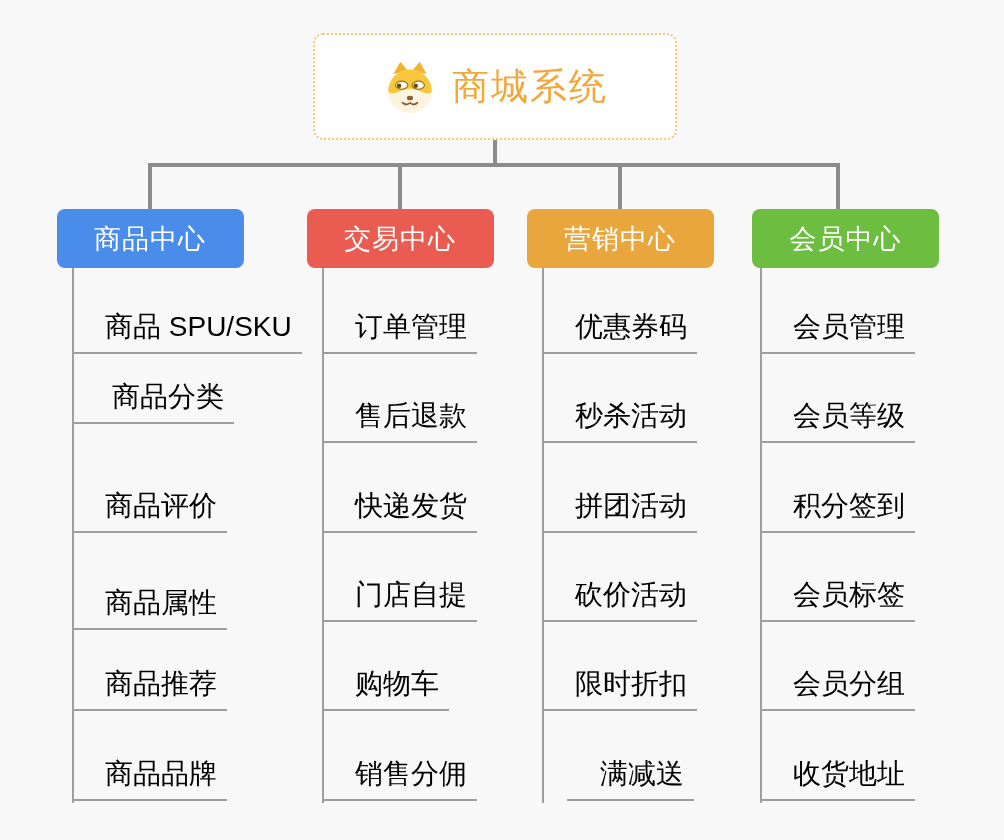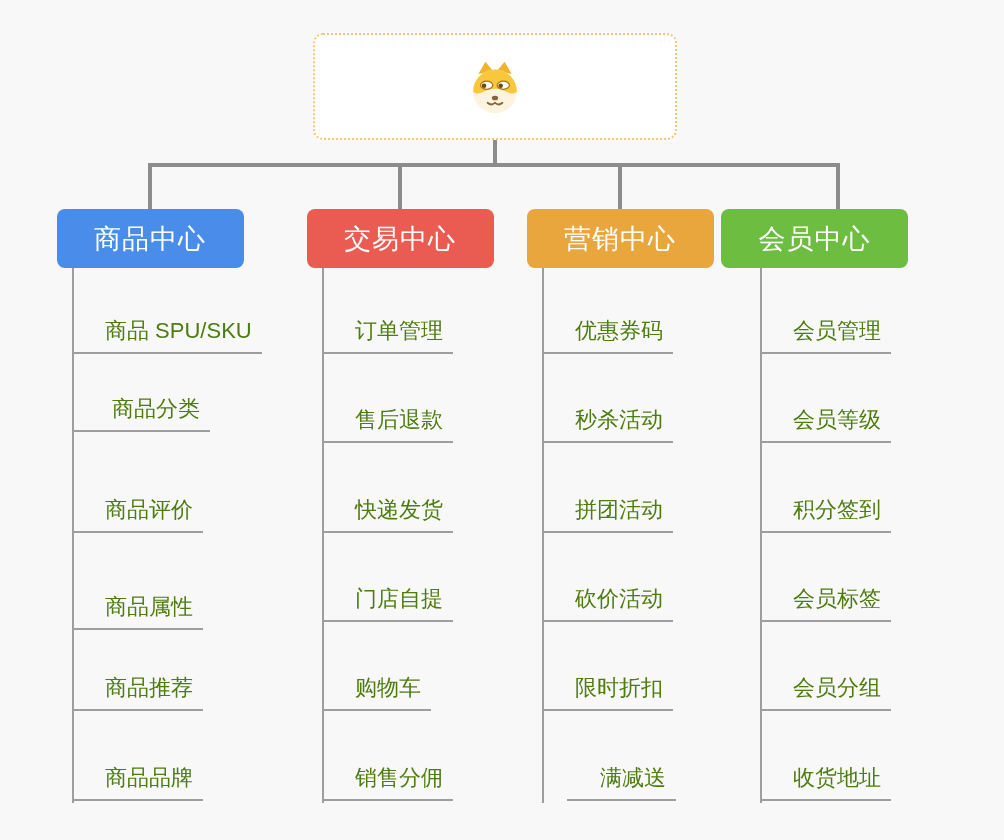--- a/index.html
+++ b/index.html
@@ -47,22 +47,22 @@
   }
   
   .spine{position:absolute;width:2px;background:#9e9e9e;}
   
   .leaf-item{
     position:absolute;
     box-sizing:border-box;
     padding:0 10px 6px 33px;
     border-bottom:2px solid #9e9e9e;
     display:flex;align-items:flex-end;
-    font-size:22px;
-    color:#4d7c0f;
+    font-size:28px;
+    color:#000000;
     white-space:nowrap;
   }
 </style>
 </head>
 <body>
 
 <div id="canvas">
 
   <div class="root-node">
     <span>
@@ -72,34 +72,35 @@
         <circle cx="32" cy="37" r="25" fill="#fdf4df"></circle>
         <path d="M7 37 a25 25 0 0 1 50 0 c-7 7 -12 -3 -25 -3 s-18 10 -25 3 Z" fill="#f8c73c"></path>
         <ellipse cx="22.5" cy="30" rx="7" ry="4.6" fill="#fffdf5" stroke="#a4741f" stroke-width="1.4"></ellipse>
         <ellipse cx="41.5" cy="30" rx="7" ry="4.6" fill="#fffdf5" stroke="#a4741f" stroke-width="1.4"></ellipse>
         <circle cx="19.5" cy="30.5" r="2.6" fill="#6e4a10"></circle>
         <circle cx="38.5" cy="30.5" r="2.6" fill="#6e4a10"></circle>
         <ellipse cx="32" cy="44.5" rx="3.6" ry="2.6" fill="#8c6239"></ellipse>
         <path d="M23.5 50 q4.5 4 8.5 0 q4 4 8.5 0" stroke="#8c6239" stroke-width="2" fill="none" stroke-linecap="round"></path>
       </svg>
     </span>
+    <span class="root-label">商城系统</span>
   </div>
 
   <div id="tree">
       <div class="cline" style="left: 493px; top: 140px; width: 4px; height: 27px;"></div>
       <div class="cline rounded" style="left: 148px; top: 163px; width: 692px; height: 4px;"></div>
       <div class="cline" style="left: 148px; top: 163px; width: 4px; height: 46px;"></div>
       <div class="branch-node" style="left: 56.5px; background: rgb(74, 140, 234); align-items: center;">
         <span>商品中心</span>
       </div>
       <div class="spine" style="left: 72px; top: 268px; height: 534.5px;"></div>
       <div class="leaf-item" style="left: 72px; top: 314px; height: 40px;">
         <span>商品 SPU/SKU</span>
       </div>
-      <div class="leaf-item" style="left: 72px; top: 392px; height: 40px; padding-left: 40px;">
+      <div class="leaf-item" style="left: 72px; top: 384px; height: 40px; padding-left: 40px;">
         <span>商品分类</span>
       </div>
       <div class="leaf-item" style="left: 72px; top: 492.6px; height: 40px;">
         <span>商品评价</span>
       </div>
       <div class="leaf-item" style="left: 72px; top: 590px; height: 40px;">
         <span>商品属性</span>
       </div>
       <div class="leaf-item" style="left: 72px; top: 671.2px; height: 40px; font-family: Liberation Mono, monospace;">
         <span>商品推荐</span>
@@ -147,21 +148,21 @@
       <div class="leaf-item" style="left: 542px; top: 581.9px; height: 40px;">
         <span>砍价活动</span>
       </div>
       <div class="leaf-item" style="left: 542px; top: 671.2px; height: 40px;">
         <span>限时折扣</span>
       </div>
       <div class="leaf-item" style="left: 542px; top: 760.5px; height: 40px; margin-left: 25px;">
         <span>满减送</span>
       </div>
       <div class="cline" style="left: 836px; top: 163px; width: 4px; height: 46px;"></div>
-      <div class="branch-node" style="left: 721px; background: rgb(109, 190, 64);">
+      <div class="branch-node" style="left: 752px; background: rgb(109, 190, 64);">
         <span>会员中心</span>
       </div>
       <div class="spine" style="left: 760px; top: 268px; height: 534.5px;"></div>
       <div class="leaf-item" style="left: 760px; top: 314px; height: 40px;">
         <span>会员管理</span>
       </div>
       <div class="leaf-item" style="left: 760px; top: 403.3px; height: 40px;">
         <span>会员等级</span>
       </div>
       <div class="leaf-item" style="left: 760px; top: 492.6px; height: 40px;">

